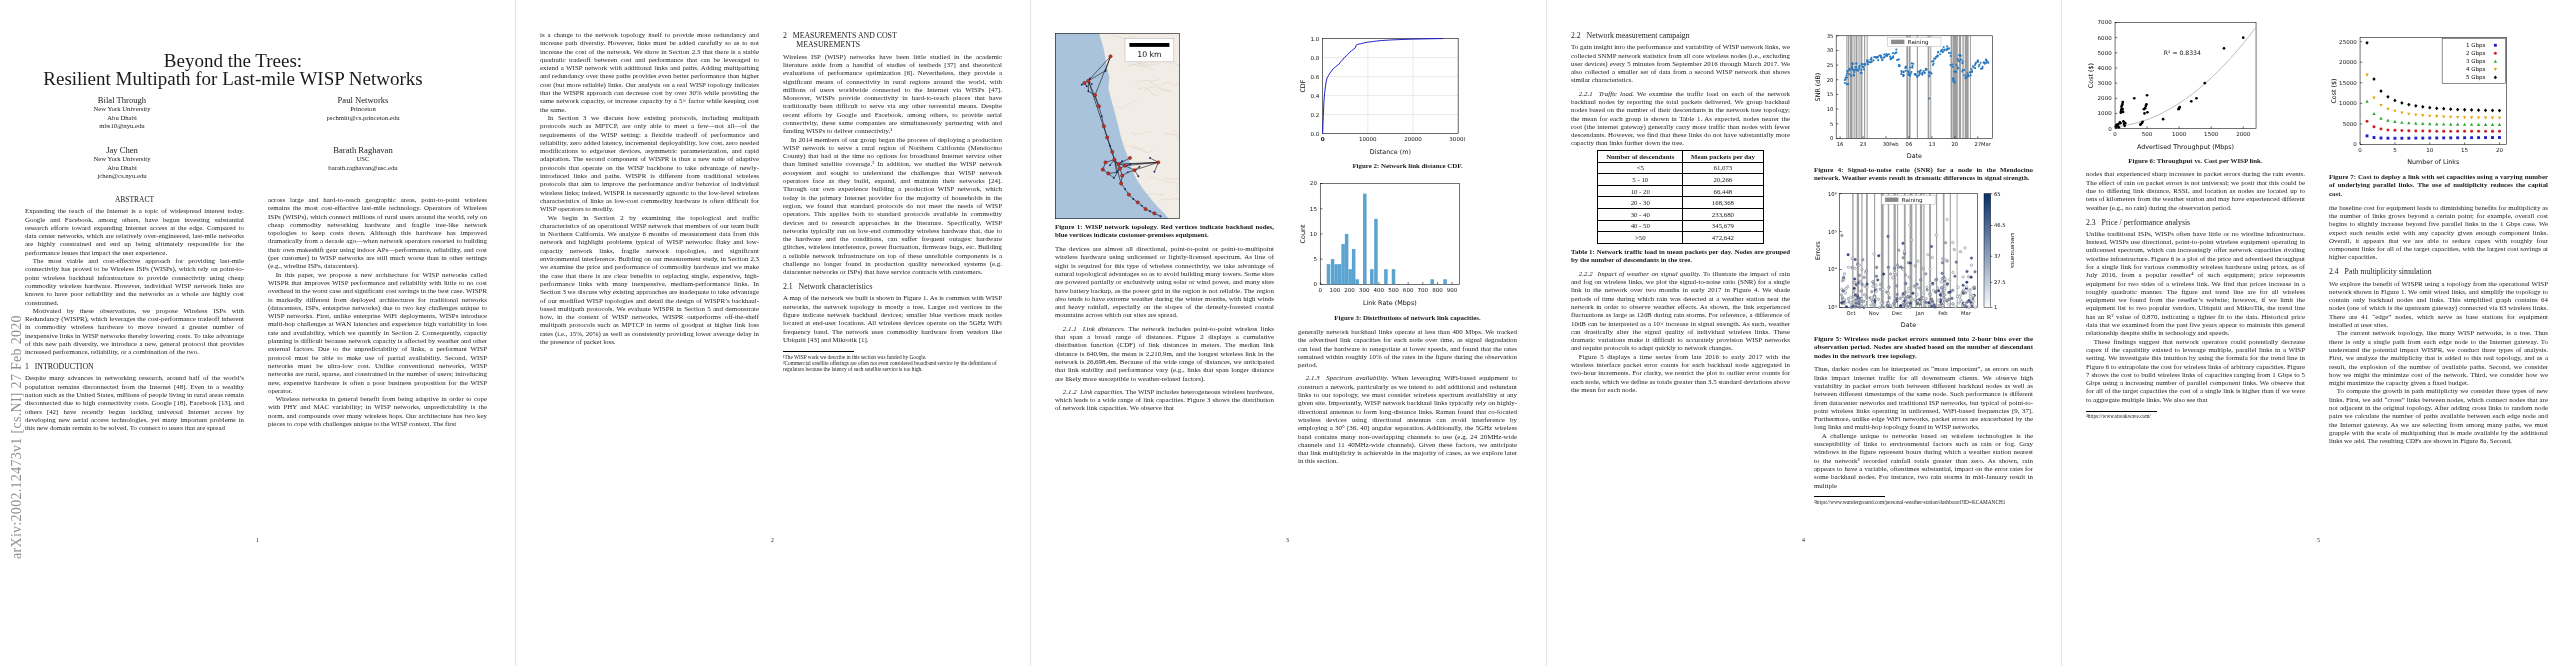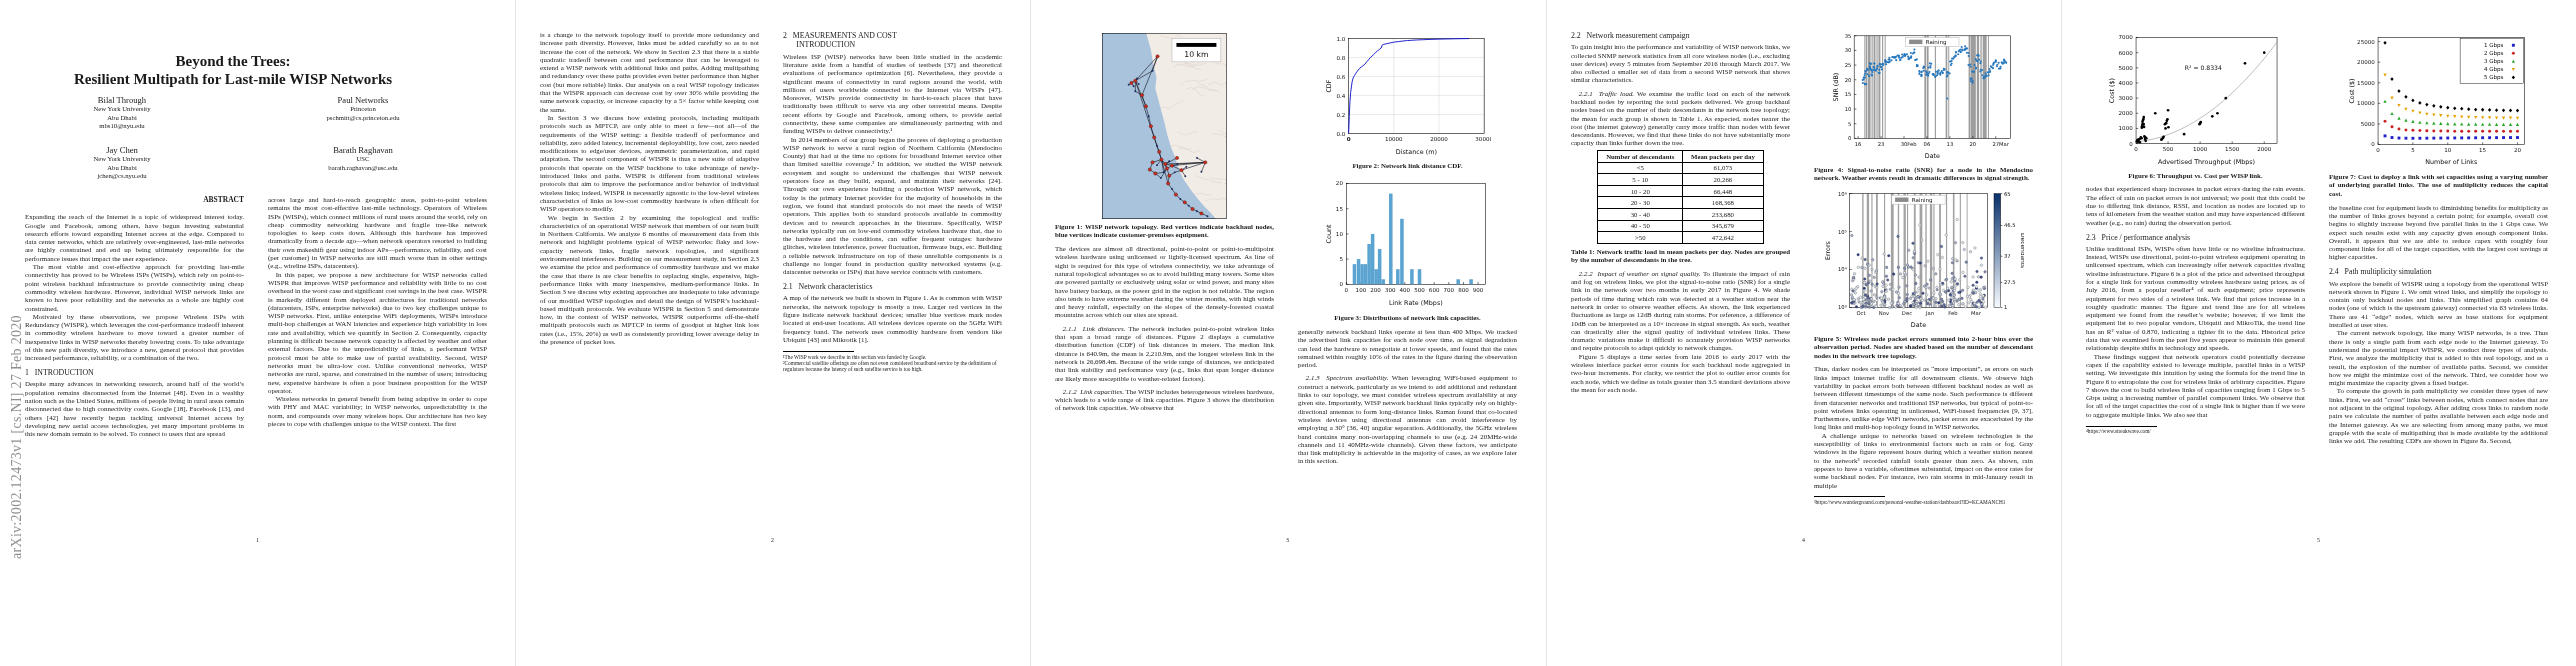--- a/index.html
+++ b/index.html
@@ -4,35 +4,35 @@
 <style>
   html,body{margin:0;padding:0}
   body{width:2576px;height:667px;background:#ffffff;position:relative;overflow:hidden;
        font-family:"Liberation Serif",serif;color:#1a1a1a}
   .page{position:absolute;top:0;width:515px;height:667px;background:#fff}
   .pdiv{position:absolute;top:0;width:0.6px;height:667px;background:#e3e3e3}
   .col{position:absolute;width:219px;font-size:6.9px;line-height:8.3px;text-align:justify}
   .p{margin:0}
   .pi{text-indent:7.8px}
   .gap{margin-top:5px}
-  .habs{font-weight:bold;font-size:7.5px;margin:0 0 9px 0;text-align:right}
+  .habs{font-weight:normal;font-size:7.5px;margin:0 0 3px 0;text-align:center}
   .h2{font-weight:normal;font-size:7.8px;margin:5.6px 0 2.8px 0;text-align:left;line-height:9.4px}
   .h2first{margin-top:0}
   .h2cont{display:block;margin-left:13.3px}
   .runin{font-style:italic}
   .cap{font-weight:bold;margin:3.9px 0 5px 0;line-height:8.6px}
   .capc{text-align:center}
-  .figbox{display:flex;justify-content:center;margin:0 0 1.1px 0}
+  .figbox{display:flex;margin:0 0 1.1px 0}
   .fnrule{width:71px;border-top:0.7px solid #000;margin:6.7px 0 1.7px 0}
   .fn{font-size:5.3px;line-height:6.4px;text-align:left;margin:0}
   .pagenum{position:absolute;top:537px;left:0;width:515px;text-align:center;font-size:5.8px}
   .wm{position:absolute;left:9px;top:559px;transform:rotate(-90deg);transform-origin:0 0;
       width:461px;font-size:14px;color:#8f8f8f;letter-spacing:0.3px;white-space:nowrap}
   .title{position:absolute;top:52px;left:22px;width:422px;text-align:center;
-         font-size:15px;font-weight:bold;line-height:18.3px}
+         font-size:19px;font-weight:normal;line-height:18.3px}
   .auth{position:absolute;width:156px;text-align:center;line-height:8.3px}
   .aname{font-size:8.6px;margin-bottom:1.1px}
   .aaff{font-size:6.7px}
   .amail{font-size:6.7px}
   table.t1{border-collapse:collapse;margin:2.2px auto 0 auto;font-size:6.8px}
   table.t1 th,table.t1 td{border:0.6px solid #000;padding:0.8px 7.8px;text-align:center;line-height:9px}
   table.t1 th{font-weight:bold}
   svg text{font-family:"DejaVu Sans","Liberation Sans",sans-serif}
 </style>
 </head>
@@ -84,21 +84,21 @@
 
 <div class="page" style="left:515px">
   <div class="col" style="left:25px;top:31px">
     <p class="p">is a change to the network topology itself to provide more redundancy and increase path diversity. However, links must be added carefully so as to not increase the cost of the network. We show in Section 2.3 that there is a stable quadratic tradeoff between cost and performance that can be leveraged to extend a WISP network with additional links and paths. Adding multipathing and redundancy over these paths provides even better performance than higher cost (but more reliable) links. Our analysis on a real WISP topology indicates that the WISPR approach can decrease cost by over 30% while providing the same network capacity, or increase capacity by a 5× factor while keeping cost the same.</p>
     <p class="p pi">In Section 3 we discuss how existing protocols, including multipath protocols such as MPTCP, are only able to meet a few—not all—of the requirements of the WISP setting: a flexible tradeoff of performance and reliability, zero added latency, incremental deployability, low cost, zero needed modifications to edge/user devices, asymmetric parameterization, and rapid adaptation. The second component of WISPR is thus a new suite of adaptive protocols that operate on the WISP backbone to take advantage of newly-introduced links and paths. WISPR is different from traditional wireless protocols that aim to improve the performance and/or behavior of individual wireless links; indeed, WISPR is necessarily agnostic to the low-level wireless characteristics of links as low-cost commodity hardware is often difficult for WISP operators to modify.</p>
     <p class="p pi">We begin in Section 2 by examining the topological and traffic characteristics of an operational WISP network that members of our team built in Northern California. We analyze 6 months of measurement data from this network and highlight problems typical of WISP networks: flaky and low-capacity network links, fragile network topologies, and significant environmental interference. Building on our measurement study, in Section 2.3 we examine the price and performance of commodity hardware and we make the case that there is are clear benefits to replacing single, expensive, high-performance links with many inexpensive, medium-performance links. In Section 3 we discuss why existing approaches are inadequate to take advantage of our modified WISP topologies and detail the design of WISPR’s backhaul-based multipath protocols. We evaluate WISPR in Section 5 and demonstrate how, in the context of WISP networks, WISPR outperforms off-the-shelf multipath protocols such as MPTCP in terms of goodput at higher link loss rates (i.e., 15%, 20%) as well as consistently providing lower average delay in the presence of packet loss.</p>
   </div>
   <div class="col" style="left:268px;top:31px">
     <div class="h2 h2first">
       <span>2&nbsp;&nbsp;&nbsp;MEASUREMENTS AND COST</span>
-      <span class="h2cont">INTRODUCTION</span>
+      <span class="h2cont">MEASUREMENTS</span>
     </div>
     <p class="p">Wireless ISP (WISP) networks have been little studied in the academic literature aside from a handful of studies of testbeds [37] and theoretical evaluations of performance optimization [6]. Nevertheless, they provide a significant means of connectivity in rural regions around the world, with millions of users worldwide connected to the Internet via WISPs [47]. Moreover, WISPs provide connectivity in hard-to-reach places that have traditionally been difficult to serve via any other terrestrial means. Despite recent efforts by Google and Facebook, among others, to provide aerial connectivity, these same companies are simultaneously partnering with and funding WISPs to deliver connectivity.¹</p>
     <p class="p pi">In 2014 members of our group began the process of deploying a production WISP network to serve a rural region of Northern California (Mendocino County) that had at the time no options for broadband Internet service other than limited satellite coverage.² In addition, we studied the WISP network ecosystem and sought to understand the challenges that WISP network operators face as they build, expand, and maintain their networks [24]. Through our own experience building a production WISP network, which today is the primary Internet provider for the majority of households in the region, we found that standard protocols do not meet the needs of WISP operators. This applies both to standard protocols available in commodity devices and to research approaches in the literature. Specifically, WISP networks typically run on low-end commodity wireless hardware that, due to the hardware and the conditions, can suffer frequent outages: hardware glitches, wireless interference, power fluctuation, firmware bugs, etc. Building a reliable network infrastructure on top of these unreliable components is a challenge no longer found in production quality networked systems (e.g. datacenter networks or ISPs) that have service contracts with customers.</p>
     <div class="h2">2.1&nbsp;&nbsp;&nbsp;Network characteristics</div>
     <p class="p">A map of the network we built is shown in Figure 1. As is common with WISP networks, the network topology is mostly a tree. Larger red vertices in the figure indicate network backhaul devices; smaller blue vertices mark nodes located at end-user locations. All wireless devices operate on the 5GHz WiFi frequency band. The network uses commodity hardware from vendors like Ubiquiti [43] and Mikrotik [1].</p>
     <div class="fnrule"></div>
     <p class="fn">¹The WISP work we describe in this section was funded by Google.</p>
     <p class="fn">²Commercial satellite offerings are often not even considered broadband service by the definitions of regulators because the latency of such satellite service is too high.</p>
   </div>
   <div class="pagenum">2</div>
@@ -1153,21 +1153,21 @@
     <p class="cap">Figure 5: Wireless node packet errors summed into 2-hour bins over the observation period. Nodes are shaded based on the number of descendant nodes in the network tree topology.</p>
     <p class="p gap">Thus, darker nodes can be interpreted as “more important”, as errors on such links impact internet traffic for all downstream clients. We observe high variability in packet errors both between different backhaul nodes as well as between different timestamps of the same node. Such performance is different from datacenter networks and traditional ISP networks, but typical of point-to-point wireless links operating in unlicensed, WiFi-based frequencies [9, 37]. Furthermore, unlike edge WiFi networks, packet errors are exacerbated by the long links and multi-hop topology found in WISP networks.</p>
     <p class="p pi">A challenge unique to networks based on wireless technologies is the susceptibility of links to environmental factors such as rain or fog. Gray windows in the figure represent hours during which a weather station nearest to the network³ recorded rainfall totals greater than zero. As shown, rain appears to have a variable, oftentimes substantial, impact on the error rates for some backhaul nodes. For instance, two rain storms in mid-January result in multiple</p>
     <div class="fnrule"></div>
     <p class="fn">³https://www.wunderground.com/personal-weather-station/dashboard?ID=KCAMANCH1</p>
   </div>
   <div class="pagenum">4</div>
 </div>
 
 <div class="page" style="left:2061px">
-  <div class="col" style="left:25px;top:32px">
+  <div class="col" style="left:25px;top:17px">
     <div class="figbox">
         <svg width="178" height="136" viewBox="0 0 320 245" style="font-size:12.4px">
           <rect x="52" y="10" width="254" height="191" fill="none" stroke="#000" stroke-width="1"></rect>
           <text x="46" y="204.5" font-size="10" text-anchor="end" fill="#111">0</text>
           <line x1="52" x2="56" y1="201" y2="201" stroke="#000" stroke-width="1"></line>
           <text x="46" y="177.21428571428572" font-size="10" text-anchor="end" fill="#111">1000</text>
           <line x1="52" x2="56" y1="173.71428571428572" y2="173.71428571428572" stroke="#000" stroke-width="1"></line>
           <text x="46" y="149.92857142857144" font-size="10" text-anchor="end" fill="#111">2000</text>
           <line x1="52" x2="56" y1="146.42857142857144" y2="146.42857142857144" stroke="#000" stroke-width="1"></line>
           <text x="46" y="122.64285714285714" font-size="10" text-anchor="end" fill="#111">3000</text>

